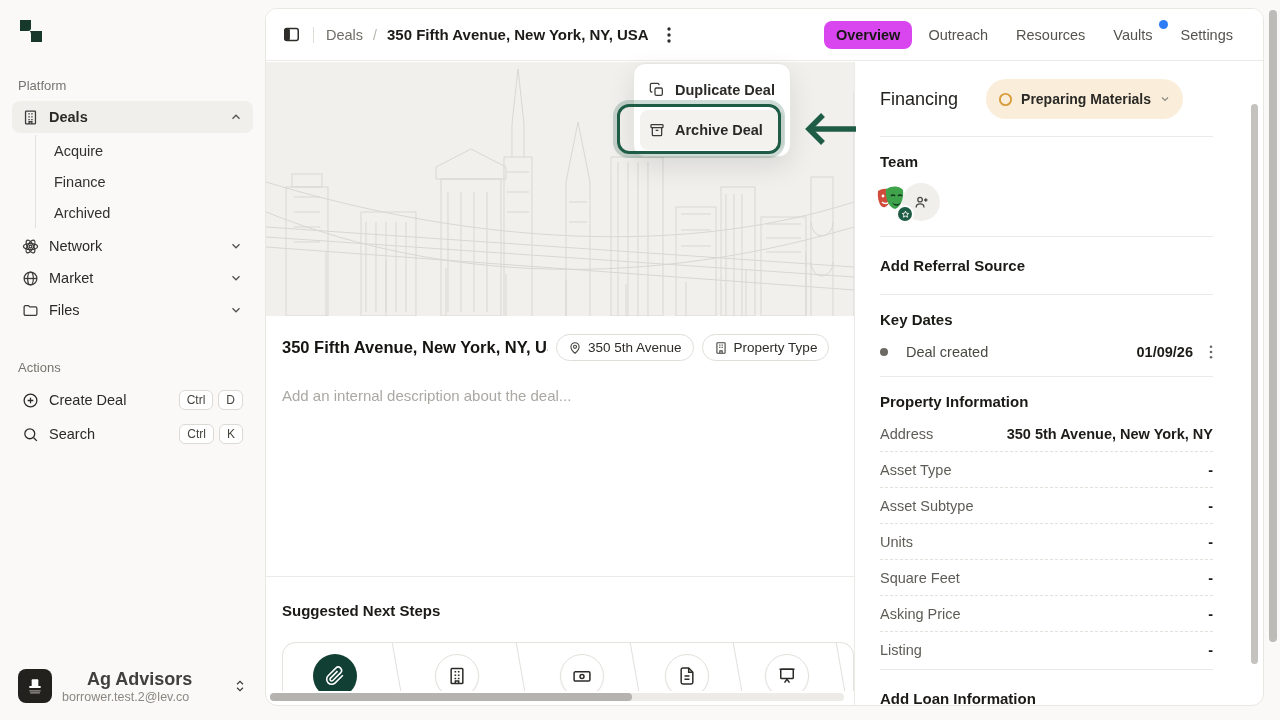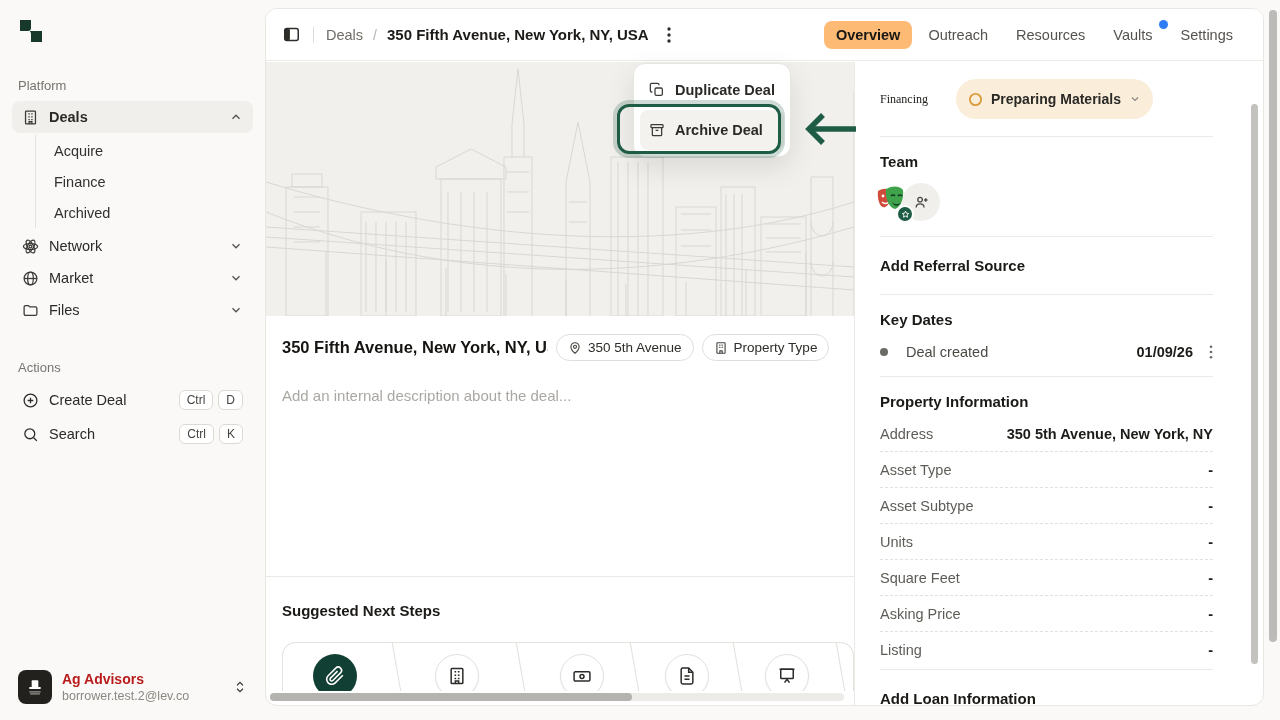--- a/index.html
+++ b/index.html
@@ -15,35 +15,35 @@
   .nav-item.active { background:#f0efec; font-weight:600; }
   .nav-item .nav-ic { color:#3c3b38; flex:0 0 auto; }
   .nav-item .chev { margin-left:auto; color:#55534f; }
   .nav-children { margin:2px 0 2px 23px; border-left:1px solid #e4e2dd; }
   .nav-child { height:31px; display:flex; align-items:center; padding-left:18px; font-size:14.5px; color:#33322f; border-radius:8px; cursor:pointer; }
   .action-row { display:flex; align-items:center; gap:10px; height:34px; padding:0 10px; border-radius:8px; font-size:14.5px; color:#2b2a27; cursor:pointer; }
   .kbd-group { margin-left:auto; display:flex; gap:5px; }
   .kbd { font-size:12px; color:#45443f; border:1px solid #dcdad5; background:#fff; border-radius:6px; padding:2px 7px; }
   .user-card { position:absolute; left:12px; right:12px; bottom:12px; display:flex; align-items:center; gap:10px; padding:4px 6px; border-radius:10px; cursor:pointer; }
   .avatar { width:34px; height:34px; border-radius:8px; background:#23211d; display:flex; align-items:center; justify-content:center; flex:0 0 auto; }
-  .user-name { font-size:14px; font-weight:700; color:#b91c1c; line-height:1.25; }
+  .user-name { font-size:18px; font-weight:700; color:#404040; line-height:1.25;margin-left:25px; }
   .user-email { font-size:12.5px; color:#8a8881; }
   .updown { margin-left:auto; color:#3d3c38; }
 
   
   .card { position:absolute; left:265px; top:8px; right:16px; bottom:14px; background:#fff; border:1px solid #e9e7e2; border-radius:12px; overflow:hidden; }
   .card-header { height:52px; display:flex; align-items:center; padding:0 18px 0 16px; border-bottom:1px solid #eceae6; background:#fff; position:relative; z-index:3; }
   .crumb-sep-bar { width:1px; height:16px; background:#dedcd6; margin:0 12px; }
   .crumb-section { font-size:14.5px; color:#6f6d67; cursor:pointer; }
   .crumb-slash { font-size:14px; color:#b6b4ae; margin:0 10px; }
   .crumb-current { font-size:15px; font-weight:600; color:#1c1b18; }
   .kebab { margin-left:14px; color:#2e2d2a; cursor:pointer; padding:2px 4px; }
   .tabs { margin-left:auto; display:flex; align-items:center; gap:4px; }
   .tab { font-size:14.5px; color:#55534e; padding:6px 12px; border-radius:8px; cursor:pointer; position:relative; }
-  .tab.active { background:#fdba74; color:#181714; font-weight:700; }
+  .tab.active { background:#d946ef; color:#181714; font-weight:700; }
   .tab .dot { position:absolute; top:-1px; right:-3px; width:9px; height:9px; border-radius:50%; }
 
   .card-body { position:absolute; top:53px; left:0; right:0; bottom:0; display:flex; }
   .main-col { position:relative; width:588px; flex:0 0 auto; }
   .side-panel { flex:1; border-left:1px solid #eceae6; position:relative; padding:0 50px 0 25px; overflow:hidden; }
 
   
   .hero { height:254px; background:#f1f0ed; overflow:hidden; }
 
   
@@ -60,21 +60,21 @@
   .seg-div { position:absolute; top:-4px; bottom:-4px; width:1px; background:#e2e0db; transform:skewX(10deg); }
   .step-circle { position:absolute; top:11px; width:44px; height:44px; border-radius:50%; display:flex; align-items:center; justify-content:center; cursor:pointer; }
   .step-circle.light { background:#fff; border:1px solid #e2e0db; box-shadow:0 1px 2px rgba(0,0,0,.05); color:#2c2b28; }
   .step-circle.dark { color:#fff; }
   .h-scroll { position:absolute; left:4px; right:10px; bottom:4px; height:8px; border-radius:4px; background:#edebe8; }
   .h-thumb { position:absolute; left:0; top:0; height:8px; width:63%; border-radius:4px; background:#b4b3b0; cursor:pointer; }
 
   
   .panel-row { border-bottom:1px solid #eceae6; }
   .financing-row { display:flex; align-items:center; padding:17px 0; }
-  .panel-label { font-size:12px; color:#23221f;font-family:Liberation Serif, serif; }
+  .panel-label { font-size:18px; color:#23221f; }
   .status-badge { margin-left:28px; display:inline-flex; align-items:center; gap:8px; background:#faeedb; border-radius:999px; padding:12px 12px; cursor:pointer; }
   .status-badge .txt { font-size:14px; font-weight:700; color:#2a2926; }
   .status-badge .chv { color:#8a8880; }
   .section-h { font-size:15px; font-weight:700; color:#1b1a17; }
   .team-sec { padding:16px 0 14px; }
   .team-avatars { margin-top:12px; display:flex; align-items:center; height:40px; }
   .masks-wrap { position:relative; width:38px; height:38px; z-index:2; cursor:pointer; }
   .masks-badge { position:absolute; right:-4px; bottom:-2px; width:18px; height:18px; border-radius:50%; background:#1F5C45; border:2px solid #fff; display:flex; align-items:center; justify-content:center; color:#fff; }
   .add-member { width:38px; height:38px; margin-left:-8px; border-radius:50%; background:#f0efec; display:flex; align-items:center; justify-content:center; color:#4b4a45; cursor:pointer; }
   .link-row { padding:20px 0; font-size:15px; font-weight:700; color:#1b1a17; cursor:pointer; }

